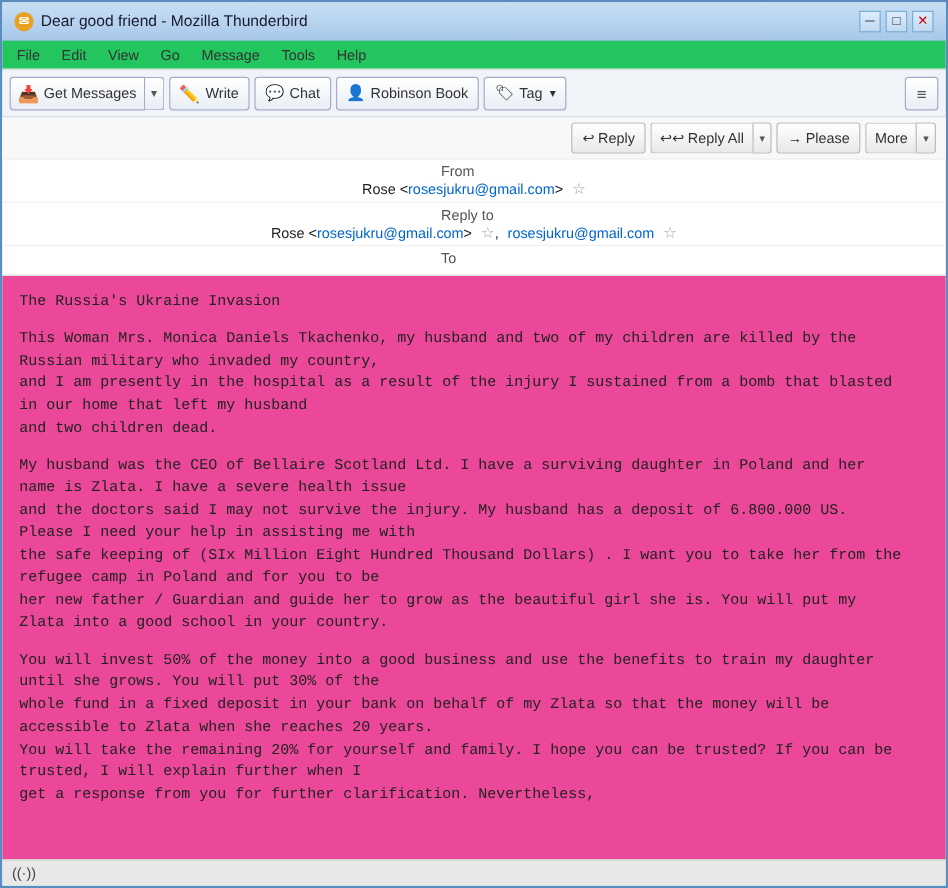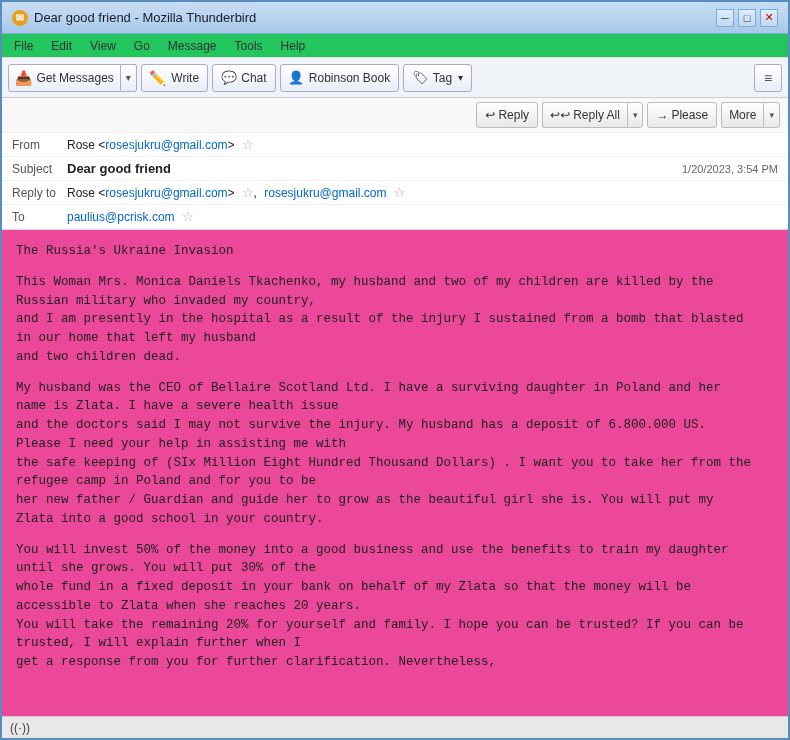--- a/index.html
+++ b/index.html
@@ -233,20 +233,21 @@
       display: flex;
       align-items: center;
     }
 
     .email-field-row {
       display: flex;
       align-items: center;
       padding: 3px 10px;
       border-bottom: 1px solid #f0f0f0;
       min-height: 24px;
+      flex-direction: column;
     }
 
     .field-label {
       color: #555;
       font-size: 12px;
       width: 55px;
       flex-shrink: 0;
     }
 
     .field-value {
@@ -397,43 +398,34 @@
 
     <div class="email-field-row">
       <span class="field-label">From</span>
       <span class="field-value">
         <span>Rose</span>
         &lt;<span style="color:#0066cc;">rosesjukru@gmail.com</span>&gt;
         <span class="star-icon">☆</span>
       </span>
     </div>
 
-    <div class="email-field-row">
-      <span class="field-label">Subject</span>
-      <span class="field-value bold">Dear good friend</span>
-      <span class="timestamp">1/20/2023, 3:54 PM</span>
-    </div>
 
     <div class="email-field-row">
       <span class="field-label">Reply to</span>
       <span class="field-value">
         <span>Rose</span>
         &lt;<span style="color:#0066cc;">rosesjukru@gmail.com</span>&gt;
         <span class="star-icon">☆</span>,
         <span style="color:#0066cc; margin-left:4px;">rosesjukru@gmail.com</span>
         <span class="star-icon">☆</span>
       </span>
     </div>
 
     <div class="email-field-row">
       <span class="field-label">To</span>
-      <span class="field-value">
-        <span style="color:#0066cc;">paulius@pcrisk.com</span>
-        <span class="star-icon">☆</span>
-      </span>
     </div>
 
   </div>
 
   <div class="email-body-container">
     <p style="margin-bottom: 12px; white-space: pre-wrap;">The Russia's Ukraine Invasion</p>
     <p style="margin-bottom: 12px; white-space: pre-wrap;">This Woman Mrs. Monica Daniels Tkachenko, my husband and two of my children are killed by the
 Russian military who invaded my country,
 and I am presently in the hospital as a result of the injury I sustained from a bomb that blasted
 in our home that left my husband

